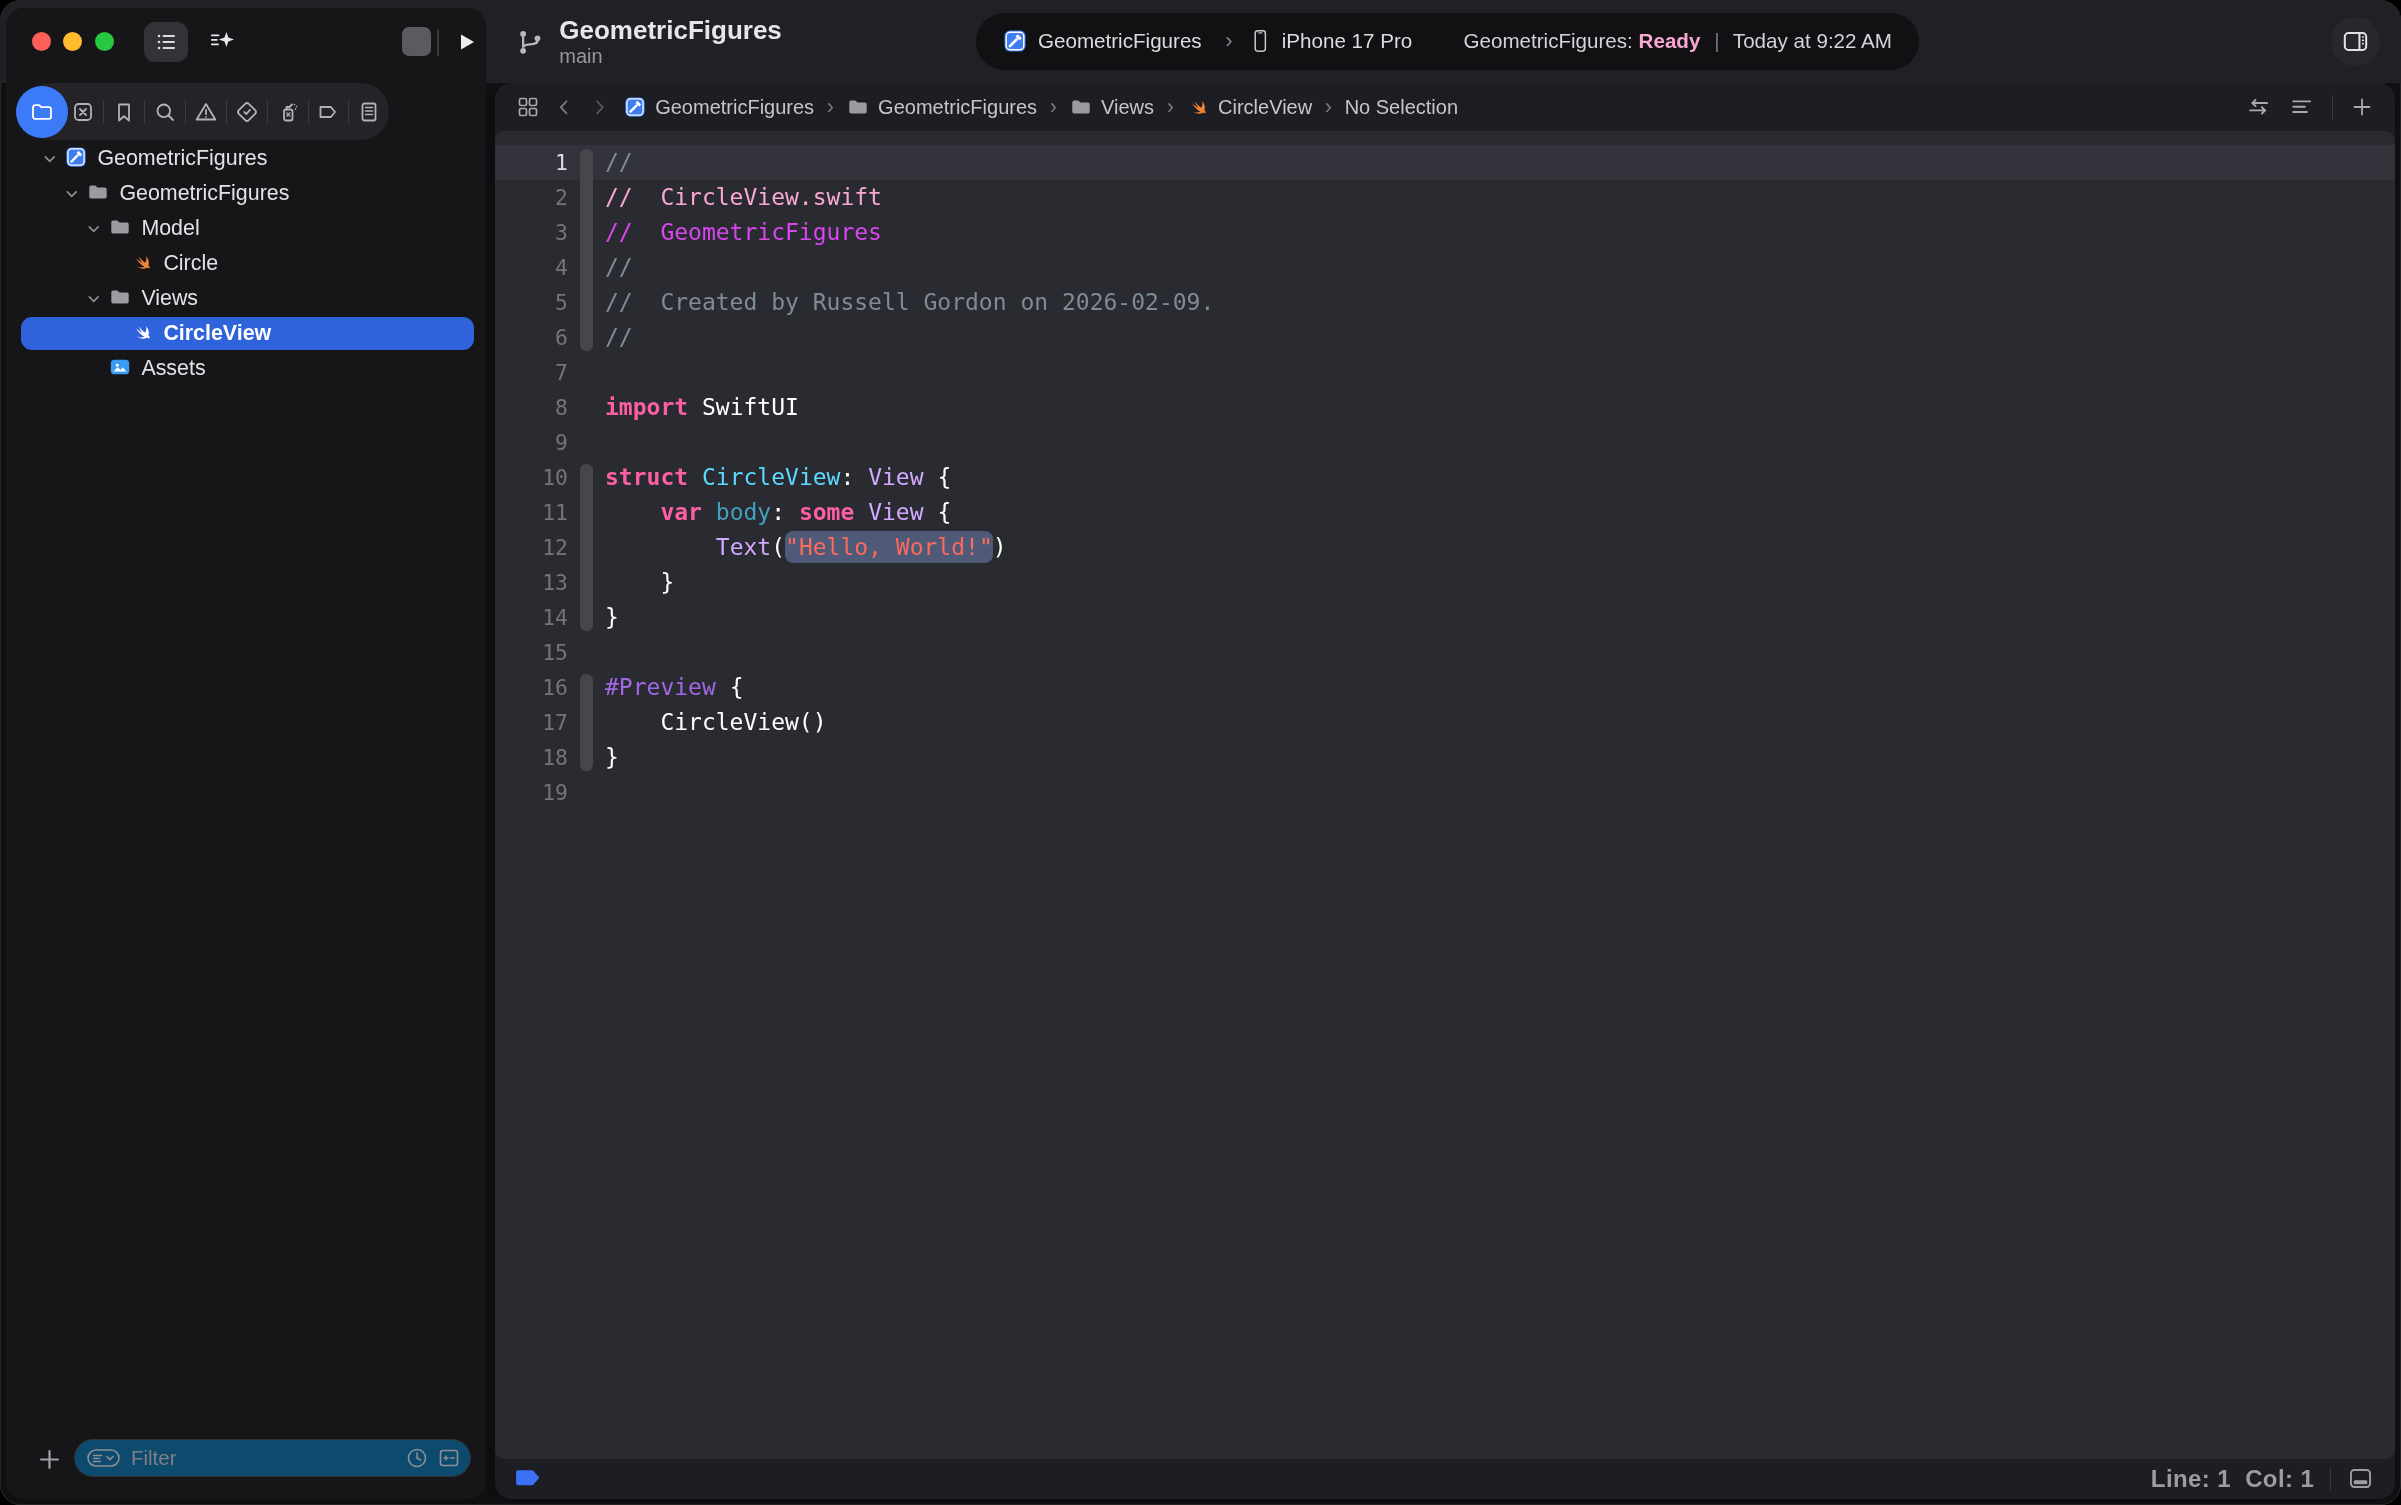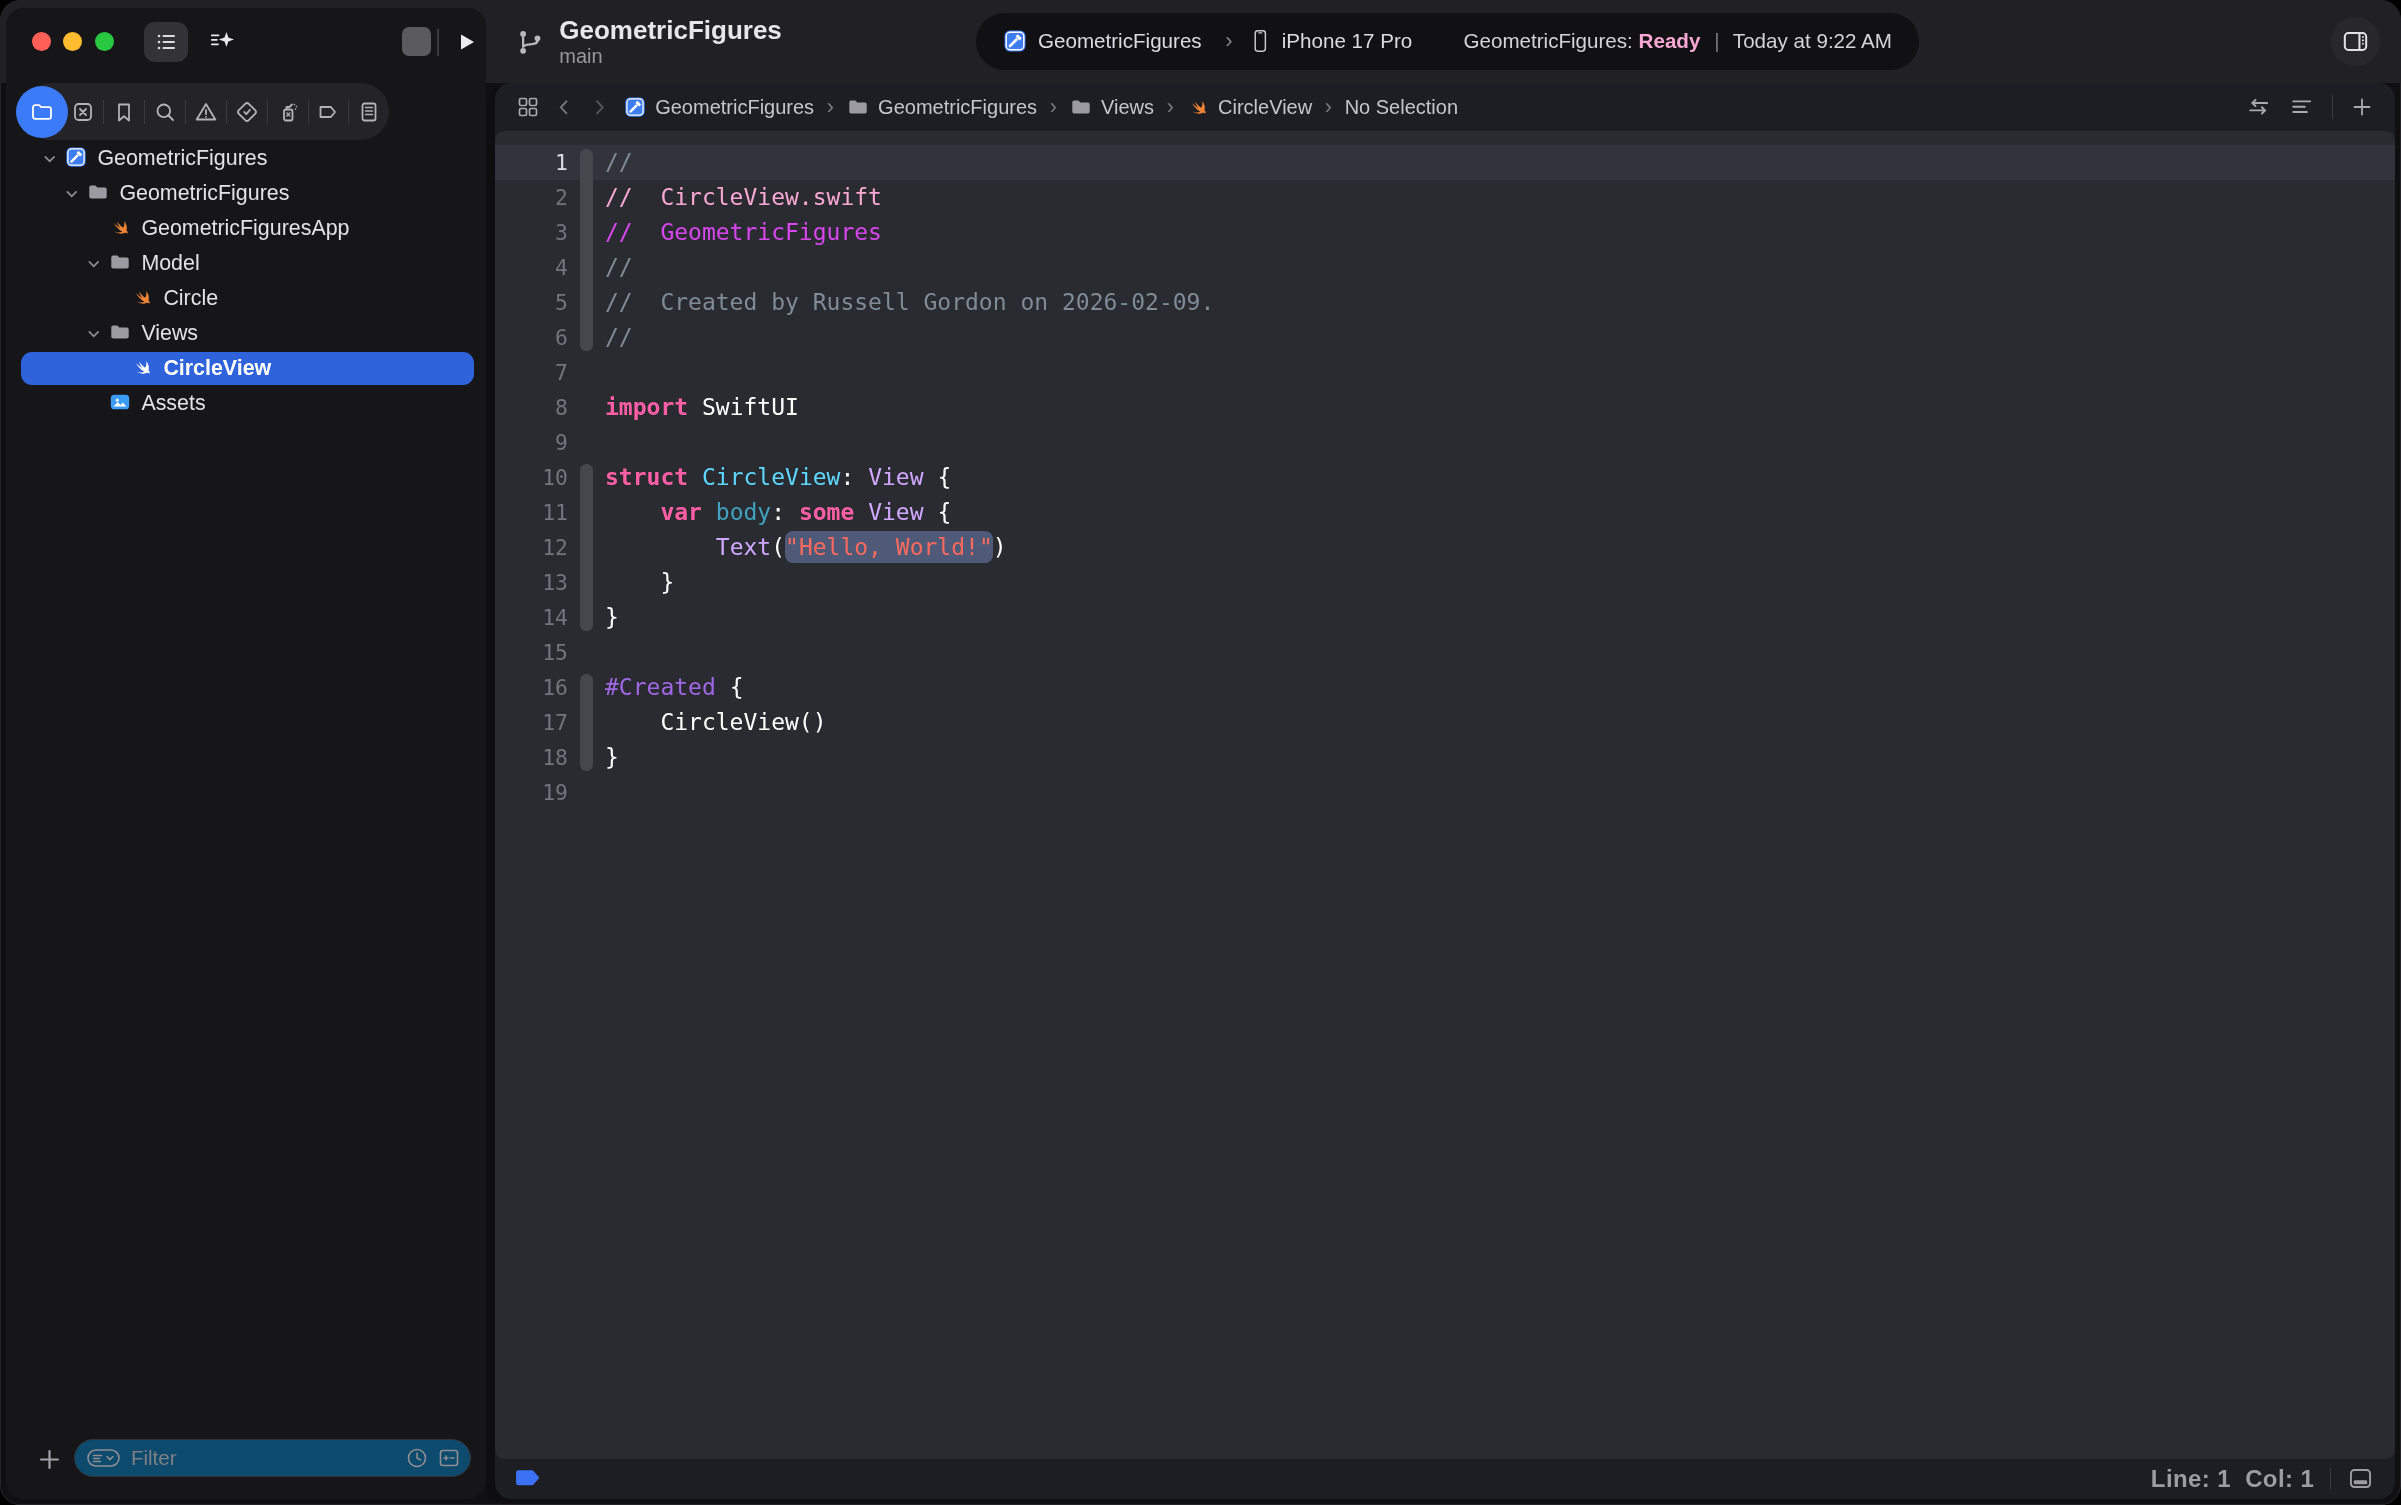--- a/index.html
+++ b/index.html
@@ -307,28 +307,20 @@
             <svg width="17.5" height="17.5" viewBox="0 0 24 24" fill="none" stroke="#8e8e93" stroke-width="2.4" stroke-linecap="round">
               <path d="M6 9.5 L12 15.5 L18 9.5"></path>
             </svg>
           </span>
           <span class="tree-icon" style="left:81px">
             <svg width="22" height="22" viewBox="0 0 24 24" fill="#9b9ba1">
               <path d="M2.5 6.8 a2 2 0 0 1 2-2 h4.6 l2.2 2.2 h8.2 a2 2 0 0 1 2 2 v8.2 a2 2 0 0 1 -2 2 H4.5 a2 2 0 0 1 -2-2 z"></path>
             </svg>
           </span>
           <span class="tree-label" style="left:113px">GeometricFigures</span>
-        </div>
-        <div class="tree-row">
-          <span class="tree-icon" style="left:103px">
-            <svg width="22" height="22" viewBox="0 0 20 20">
-              <path fill="#ee8434" d="M15.8 13.2c1.1-2.8.2-6.1-2.1-8.7.7 2.3.3 4.5-.9 6.1C10.9 9.2 8.9 7.2 7.2 5c.5 1.9 1.6 4 3.2 5.9-2-1.1-4.2-2.7-6-4.6 1.9 3.3 4.8 6.3 7.8 8-1.8.9-4.3 1-6.9-.1 2.8 2 6.2 2.4 8.7 1.2 1-.5 2.2-.3 2.7.7.6-1.1.2-2.4-.9-2.9z"></path>
-            </svg>
-          </span>
-          <span class="tree-label" style="left:135px">GeometricFiguresApp</span>
         </div>
         <div class="tree-row">
           <span class="tree-chevron" style="left:79px">
             <svg width="17.5" height="17.5" viewBox="0 0 24 24" fill="none" stroke="#8e8e93" stroke-width="2.4" stroke-linecap="round">
               <path d="M6 9.5 L12 15.5 L18 9.5"></path>
             </svg>
           </span>
           <span class="tree-icon" style="left:103px">
             <svg width="22" height="22" viewBox="0 0 24 24" fill="#9b9ba1">
               <path d="M2.5 6.8 a2 2 0 0 1 2-2 h4.6 l2.2 2.2 h8.2 a2 2 0 0 1 2 2 v8.2 a2 2 0 0 1 -2 2 H4.5 a2 2 0 0 1 -2-2 z"></path>
@@ -504,21 +496,21 @@
           <div class="code-row"><span class="ln">6</span><span class="ribbon  rib-e"></span><span class="code-text"><span style="color: rgb(127, 140, 152);">//</span></span></div>
           <div class="code-row"><span class="ln">7</span><span class="code-text"></span></div>
           <div class="code-row"><span class="ln">8</span><span class="code-text"><b style="color: rgb(252, 95, 163);">import</b><span style="color: rgb(255, 255, 255);"> SwiftUI</span></span></div>
           <div class="code-row"><span class="ln">9</span><span class="code-text"></span></div>
           <div class="code-row"><span class="ln">10</span><span class="ribbon rib-s "></span><span class="code-text"><b style="color: rgb(252, 95, 163);">struct</b><span style="color: rgb(255, 255, 255);"> </span><span style="color: rgb(93, 216, 255);">CircleView</span><span style="color: rgb(255, 255, 255);">: </span><span style="color: rgb(208, 168, 255);">View</span><span style="color: rgb(255, 255, 255);"> {</span></span></div>
           <div class="code-row"><span class="ln">11</span><span class="ribbon  "></span><span class="code-text"><span style="color: rgb(255, 255, 255);">    </span><b style="color: rgb(252, 95, 163);">var</b><span style="color: rgb(255, 255, 255);"> </span><span style="color: rgb(65, 161, 192);">body</span><span style="color: rgb(255, 255, 255);">: </span><b style="color: rgb(252, 95, 163);">some</b><span style="color: rgb(255, 255, 255);"> </span><span style="color: rgb(208, 168, 255);">View</span><span style="color: rgb(255, 255, 255);"> {</span></span></div>
           <div class="code-row"><span class="ln">12</span><span class="ribbon  "></span><span class="code-text"><span style="color: rgb(255, 255, 255);">        </span><span style="color: rgb(208, 168, 255);">Text</span><span style="color: rgb(255, 255, 255);">(</span><span class="strsel" style="color: rgb(252, 106, 93);">"Hello, World!"</span><span style="color: rgb(255, 255, 255);">)</span></span></div>
           <div class="code-row"><span class="ln">13</span><span class="ribbon  "></span><span class="code-text"><span style="color: rgb(255, 255, 255);">    }</span></span></div>
           <div class="code-row"><span class="ln">14</span><span class="ribbon  rib-e"></span><span class="code-text"><span style="color: rgb(255, 255, 255);">}</span></span></div>
           <div class="code-row"><span class="ln">15</span><span class="code-text"></span></div>
-          <div class="code-row"><span class="ln">16</span><span class="ribbon rib-s "></span><span class="code-text"><span style="color: rgb(161, 103, 230);">#Created</span><span style="color: rgb(255, 255, 255);"> {</span></span></div>
+          <div class="code-row"><span class="ln">16</span><span class="ribbon rib-s "></span><span class="code-text"><span style="color: rgb(161, 103, 230);">#Preview</span><span style="color: rgb(255, 255, 255);"> {</span></span></div>
           <div class="code-row"><span class="ln">17</span><span class="ribbon  "></span><span class="code-text"><span style="color: rgb(255, 255, 255);">    CircleView()</span></span></div>
           <div class="code-row"><span class="ln">18</span><span class="ribbon  rib-e"></span><span class="code-text"><span style="color: rgb(255, 255, 255);">}</span></span></div>
           <div class="code-row"><span class="ln">19</span><span class="code-text"></span></div>
         </div>
     </div>
 
     <div class="editor-bottombar">
       <span class="bp-toggle">
         <svg width="27" height="20.6" viewBox="0 0 34 26" fill="#3b72f5">
           <path d="M3 3 h18 a3 3 0 0 1 2.2 1 l7 8 a1.6 1.6 0 0 1 0 2 l-7 8 a3 3 0 0 1 -2.2 1 h-18 a3 3 0 0 1 -3 -3 v-14 a3 3 0 0 1 3 -3 z" transform="scale(0.95)"></path>

